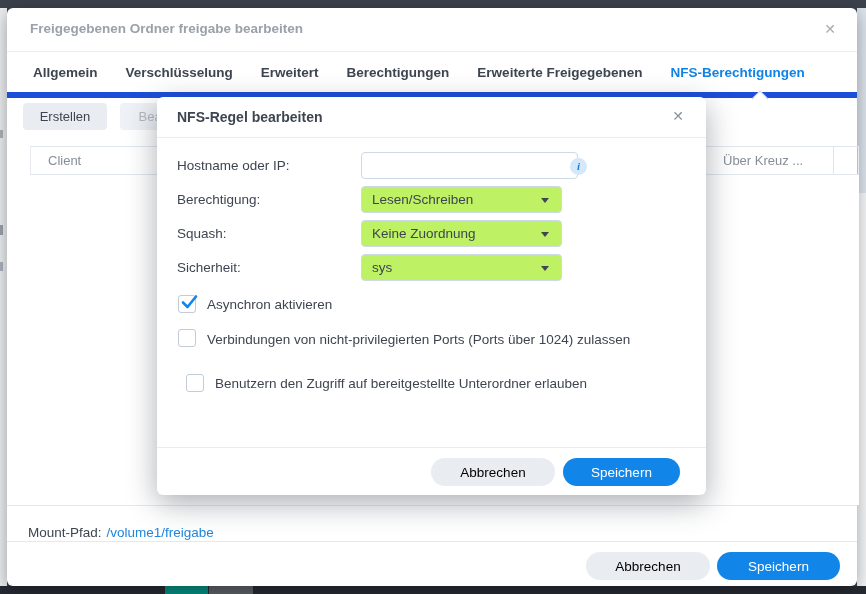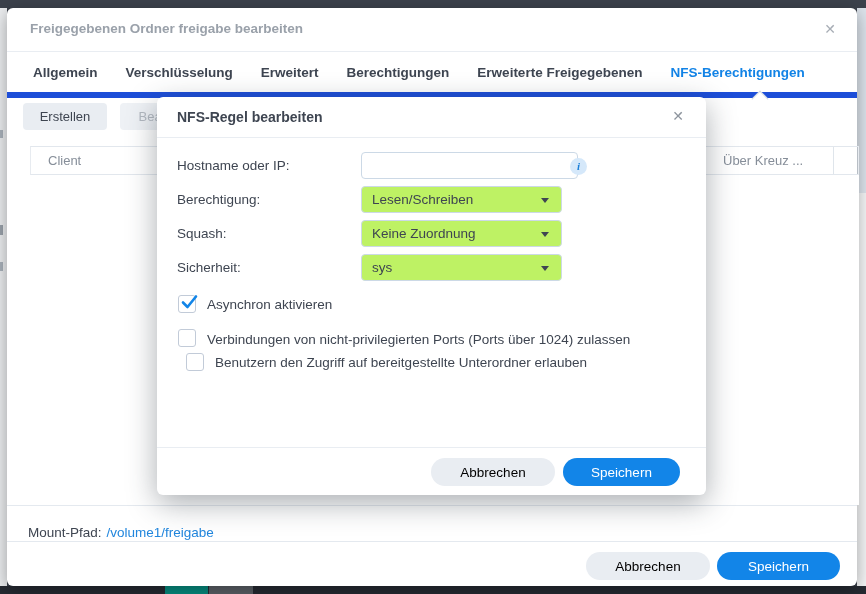--- a/index.html
+++ b/index.html
@@ -151,21 +151,21 @@
       </svg>
     </span>
     <span class="cblabel">Asynchron aktivieren</span>
   </div>
   <div class="cbrow" style="top:232px;align-items:flex-end;">
     <span class="cbbox">
       
     </span>
     <span class="cblabel">Verbindungen von nicht-privilegierten Ports (Ports über 1024) zulassen</span>
   </div>
-  <div class="cbrow" style="top:256px;padding-left:8px;">
+  <div class="cbrow" style="top:277px;padding-left:8px;">
     <span class="cbbox">
       
     </span>
     <span class="cblabel">Benutzern den Zugriff auf bereitgestellte Unterordner erlauben</span>
   </div>
 
   <div class="modal-hline" style="top:350px;"></div>
   <button class="pill pill-gray" style="left:274px;top:361px;width:124px;">Abbrechen</button>
   <button class="pill pill-blue" style="left:406px;top:361px;width:117px;">Speichern</button>
 </div>

